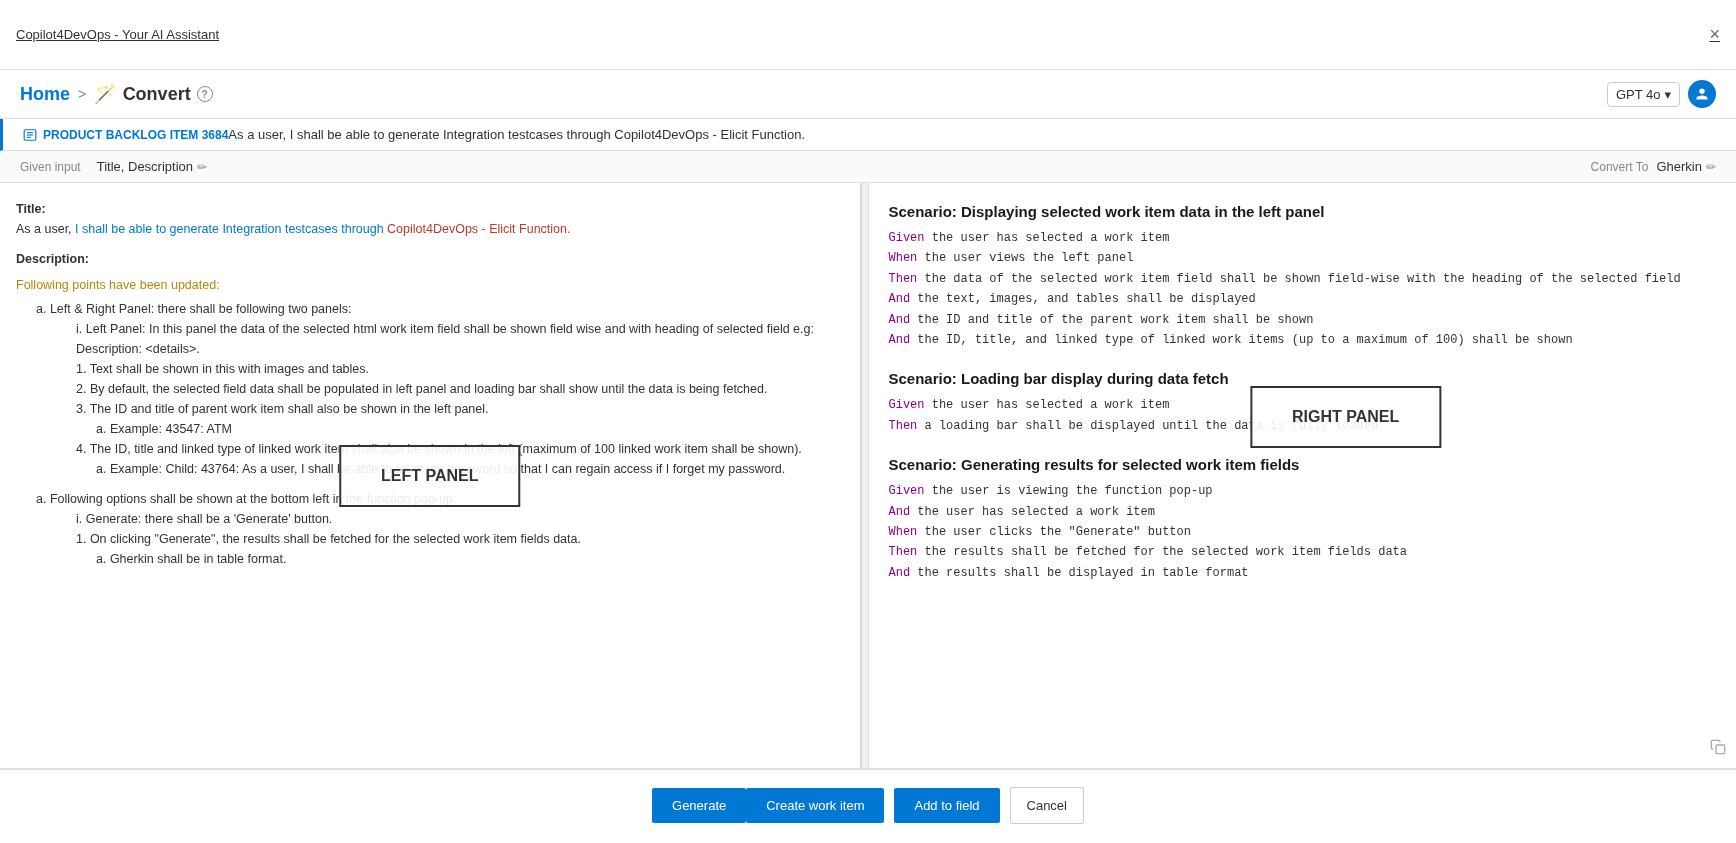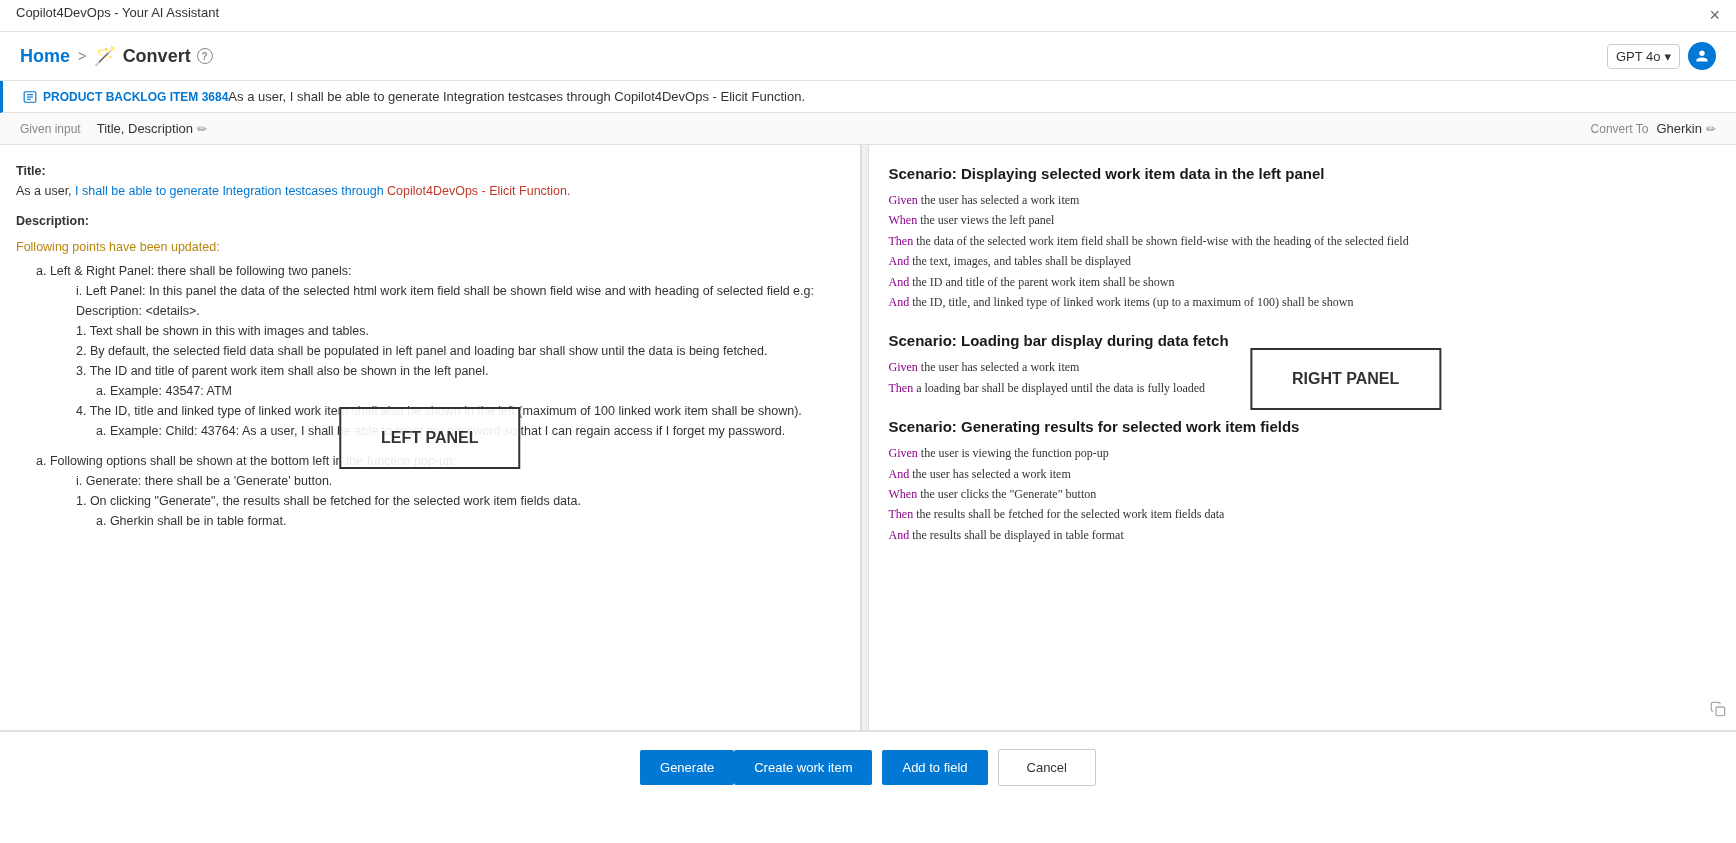--- a/index.html
+++ b/index.html
@@ -1,22 +1,23 @@
 <!DOCTYPE html>
 <html><head>
   <meta charset="utf-8">
   <style>
     * { box-sizing: border-box; margin: 0; padding: 0; }
     body { font-family: 'Segoe UI', Arial, sans-serif; font-size: 13px; background: #fff; color: #333; width: 1736px; height: 843px; overflow: hidden; }
 
     
     .title-bar {
-      display: flex; align-items: flex-start; justify-content: space-between;
-      padding: 5px 16px; border-bottom: 1px solid #e0e0e0;
+      display: flex; align-items: center; justify-content: space-between;
+      padding: 24px 16px; border-bottom: 1px solid #e0e0e0;
       background: #fff;
+      text-decoration: underline;
     }
     .title-bar-left { font-size: 13px; color: #333; }
     .title-bar-right { cursor: pointer; font-size: 18px; color: #666; }
 
     
     .header {
       display: flex; align-items: center; justify-content: space-between;
       padding: 10px 20px; border-bottom: 1px solid #e0e0e0;
     }
     .breadcrumb { display: flex; align-items: center; gap: 8px; font-size: 18px; }
@@ -86,21 +87,21 @@
     .divider { width: 8px; background: #f0f0f0; border-left: 1px solid #ddd; border-right: 1px solid #ddd; flex-shrink: 0; }
 
     
     .right-panel {
       flex: 1; overflow-y: auto; padding: 16px 20px; position: relative;
     }
     .right-panel::-webkit-scrollbar { width: 8px; }
     .right-panel::-webkit-scrollbar-thumb { background: #ccc; border-radius: 4px; }
 
     .scenario-heading { font-size: 15px; font-weight: 600; color: #1a1a1a; margin-bottom: 8px; margin-top: 4px; }
-    .scenario-code { font-family: Liberation Serif, serif; font-size: 12px; color: #333; line-height: 1.7; }
+    .scenario-code { font-family: Liberation Mono, monospace; font-size: 12px; color: #333; line-height: 1.7; }
     .scenario-code .kw-given { color: #8B008B; }
     .scenario-code .kw-when { color: #8B008B; }
     .scenario-code .kw-then { color: #8B008B; }
     .scenario-code .kw-and { color: #8B008B; }
     .scenario-block { margin-bottom: 20px; }
 
     
     .right-panel-placeholder {
       position: absolute; top: 40%; left: 55%; transform: translate(-50%, -50%);
       border: 2px solid #333; padding: 20px 40px;
@@ -120,21 +121,21 @@
     .footer-left {}
     .footer-right { display: flex; align-items: center; gap: 10px; }
 
     .btn-primary {
       background: #0078d4; color: white; border: none;
       padding: 10px 20px; font-size: 13px; cursor: pointer; border-radius: 2px;
       font-weight: 500; min-width: 90px;
     }
     .btn-secondary {
       background: white; color: #333; border: 1px solid #ccc;
-      padding: 10px 28px; font-size: 13px; cursor: pointer; border-radius: 2px;
+      padding: 10px 16px; font-size: 13px; cursor: pointer; border-radius: 2px;
       font-weight: 500;
     }
   </style>
 </head>
 <body>
 
 <div class="title-bar">
   <span class="title-bar-left">Copilot4DevOps - Your AI Assistant</span>
   <span class="title-bar-right">×</span>
 </div>

